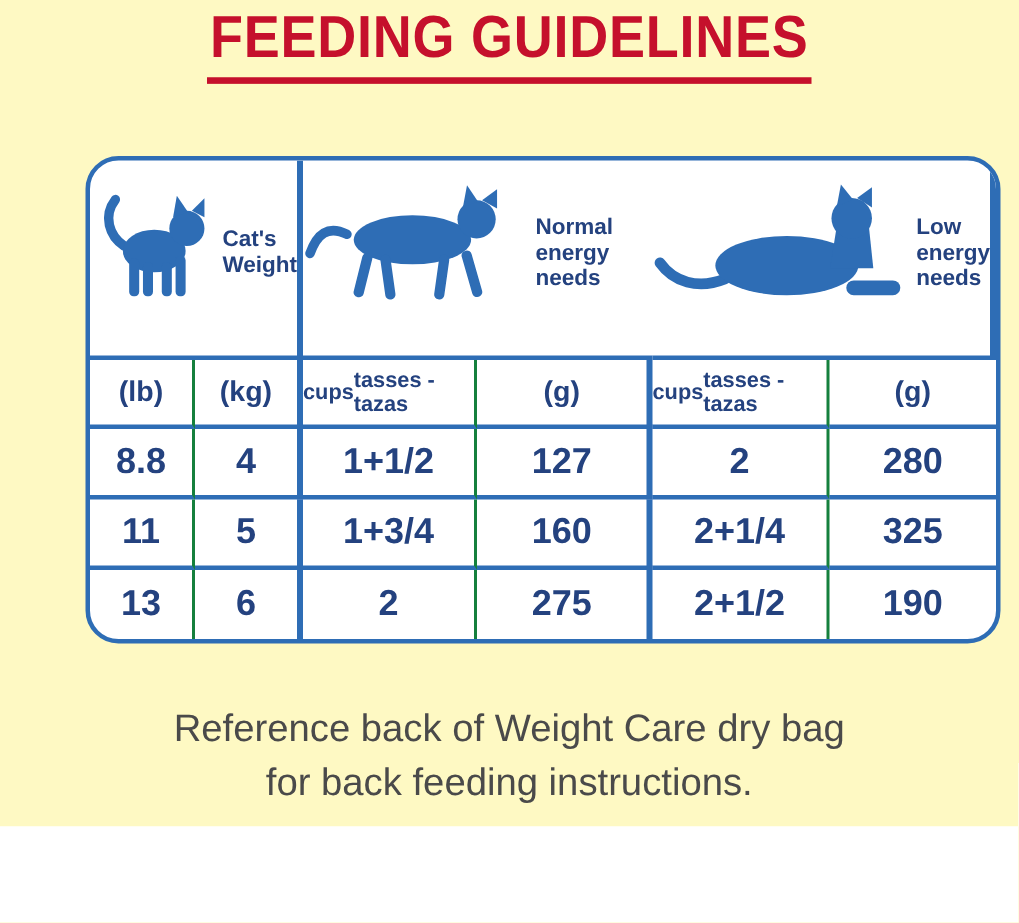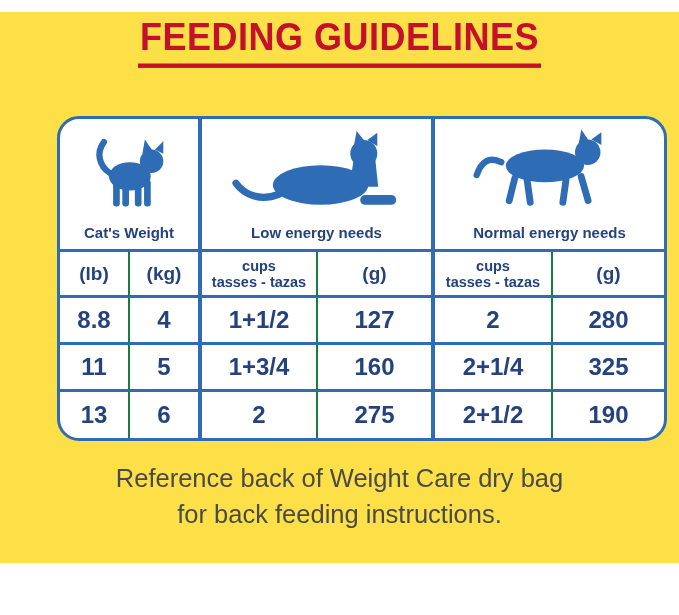--- a/index.html
+++ b/index.html
@@ -1,46 +1,46 @@
 <!DOCTYPE html>
 <html><head>
 <meta charset="utf-8">
 <style>
   html,body{margin:0;padding:0;background:#fff;}
-  #page{position:relative;width:679px;height:551px;background:#fde047;overflow:hidden;
-        font-family:"Liberation Sans",sans-serif;margin-top:12px;}
+  #page{position:relative;width:679px;height:551px;background:#fef9c3;overflow:hidden;
+        font-family:"Liberation Sans",sans-serif;}
 
   
   .title-wrap{position:absolute;top:2px;left:0;width:100%;text-align:center;}
   .title{display:inline-block;color:#C5102C;font-size:36px;font-weight:700;
          letter-spacing:.5px;padding:0 2px 3px 2px;border-bottom:4px solid #C5102C;
          transform:scaleY(1.1);transform-origin:top;white-space:nowrap;}
 
   
   .ftable{position:absolute;left:57px;top:104px;width:610px;height:325px;
           box-sizing:border-box;border:3px solid #2E6DB5;border-radius:22px;
           overflow:hidden;display:grid;
           grid-template-columns:70px 72px 116px 117px 118px 111px;
           grid-template-rows:133px 46px 47px 47px 46px;background:#fff;}
   .cell{display:flex;align-items:center;justify-content:center;box-sizing:border-box;
         color:#24427F;font-weight:700;}
   .br2{border-right:2px solid #15803d;}
   .br4{border-right:4px solid #2E6DB5;}
   .bb{border-bottom:3px solid #2E6DB5;}
-  .hdr{grid-column:span 2;flex-direction:column;justify-content:flex-end;
+  .hdr{grid-column:span 2;flex-direction:row;justify-content:flex-end;
        padding-bottom:8px;}
   .hdr .caticon{margin-bottom:9px;line-height:0;}
   .hdr-label{font-size:15px;font-weight:700;color:#24427F;}
   .sub{font-size:19px;}
-  .cups{display:flex;flex-direction:column;align-items:center;line-height:16px;
+  .cups{display:flex;flex-direction:row;align-items:center;line-height:16px;
         font-size:14.5px;}
   .val{font-size:24px;}
 
   
-  .footnote{position:absolute;left:0;top:448px;width:100%;text-align:center;
+  .footnote{position:absolute;left:0;top:468px;width:100%;text-align:center;
             color:#4A4A4A;font-size:25.5px;line-height:36px;font-weight:400;}
 
   
   .bar-left{position:absolute;left:0;top:588px;width:37px;height:12px;background:#C5102C;}
   .bar-right{position:absolute;left:116px;top:588px;width:563px;height:12px;
              background:linear-gradient(90deg,#C5102C 0%,#C5102C 60%,rgba(197,16,44,0) 95%);}
   .crown{position:absolute;left:36px;top:570px;line-height:0;}
 </style>
 </head>
 <body>
@@ -63,50 +63,50 @@
           <polygon points="86,22 96,12 96,27"></polygon>
           <rect x="36" y="60" width="8" height="30" rx="3.5"></rect>
           <rect x="47" y="63" width="8" height="27" rx="3.5"></rect>
           <rect x="62" y="63" width="8" height="27" rx="3.5"></rect>
           <rect x="73" y="58" width="8" height="32" rx="3.5"></rect>
         </svg>
       </span>
       <span class="hdr-label">Cat's Weight</span>
     </div>
 
-    <div class="cell hdr br4 bb">
-      <span class="caticon">
-        <svg width="180" height="86" viewBox="0 0 200 95" fill="#2E6DB5" xmlns="http://www.w3.org/2000/svg">
-          <path d="M58,72 C38,80 20,74 10,60" stroke="#2E6DB5" stroke-width="8" stroke-linecap="round" fill="none"></path>
-          <ellipse cx="104" cy="62" rx="53" ry="22"></ellipse>
-          <path d="M136,64 L142,26 L164,26 L168,64 Z"></path>
-          <circle cx="152" cy="27" r="15"></circle>
-          <polygon points="141,18 144,2 153,13"></polygon>
-          <polygon points="156,12 167,4 167,19"></polygon>
-          <rect x="148" y="73" width="40" height="11" rx="5.5"></rect>
-        </svg>
-      </span>
-      <span class="hdr-label">Low energy needs</span>
-    </div>
-
     <div class="cell hdr bb">
       <span class="caticon">
         <svg width="155" height="91" viewBox="0 0 170 100" fill="#2E6DB5" xmlns="http://www.w3.org/2000/svg">
           <path d="M32,42 C18,35 10,42 5,56" stroke="#2E6DB5" stroke-width="7" stroke-linecap="round" fill="none"></path>
           <ellipse cx="80" cy="46" rx="43" ry="18"></ellipse>
           <circle cx="127" cy="31" r="14"></circle>
           <polygon points="117,22 120,6 128,18"></polygon>
           <polygon points="131,17 142,9 142,23"></polygon>
           <rect x="44" y="56" width="7.5" height="33" rx="3.5" transform="rotate(14 48 56)"></rect>
           <rect x="56" y="57" width="7.5" height="33" rx="3.5" transform="rotate(-8 60 57)"></rect>
           <rect x="100" y="57" width="7.5" height="33" rx="3.5" transform="rotate(8 104 57)"></rect>
           <rect x="115" y="54" width="7.5" height="35" rx="3.5" transform="rotate(-16 119 54)"></rect>
         </svg>
       </span>
       <span class="hdr-label">Normal energy needs</span>
+    </div>
+
+    <div class="cell hdr br4 bb">
+      <span class="caticon">
+        <svg width="180" height="86" viewBox="0 0 200 95" fill="#2E6DB5" xmlns="http://www.w3.org/2000/svg">
+          <path d="M58,72 C38,80 20,74 10,60" stroke="#2E6DB5" stroke-width="8" stroke-linecap="round" fill="none"></path>
+          <ellipse cx="104" cy="62" rx="53" ry="22"></ellipse>
+          <path d="M136,64 L142,26 L164,26 L168,64 Z"></path>
+          <circle cx="152" cy="27" r="15"></circle>
+          <polygon points="141,18 144,2 153,13"></polygon>
+          <polygon points="156,12 167,4 167,19"></polygon>
+          <rect x="148" y="73" width="40" height="11" rx="5.5"></rect>
+        </svg>
+      </span>
+      <span class="hdr-label">Low energy needs</span>
     </div>
 
     <div class="cell sub br2 bb">(lb)</div>
     <div class="cell sub br4 bb">(kg)</div>
     <div class="cell br2 bb">
       <div class="cups">
         <span>cups</span>
         <span>tasses - tazas</span>
       </div>
     </div>

